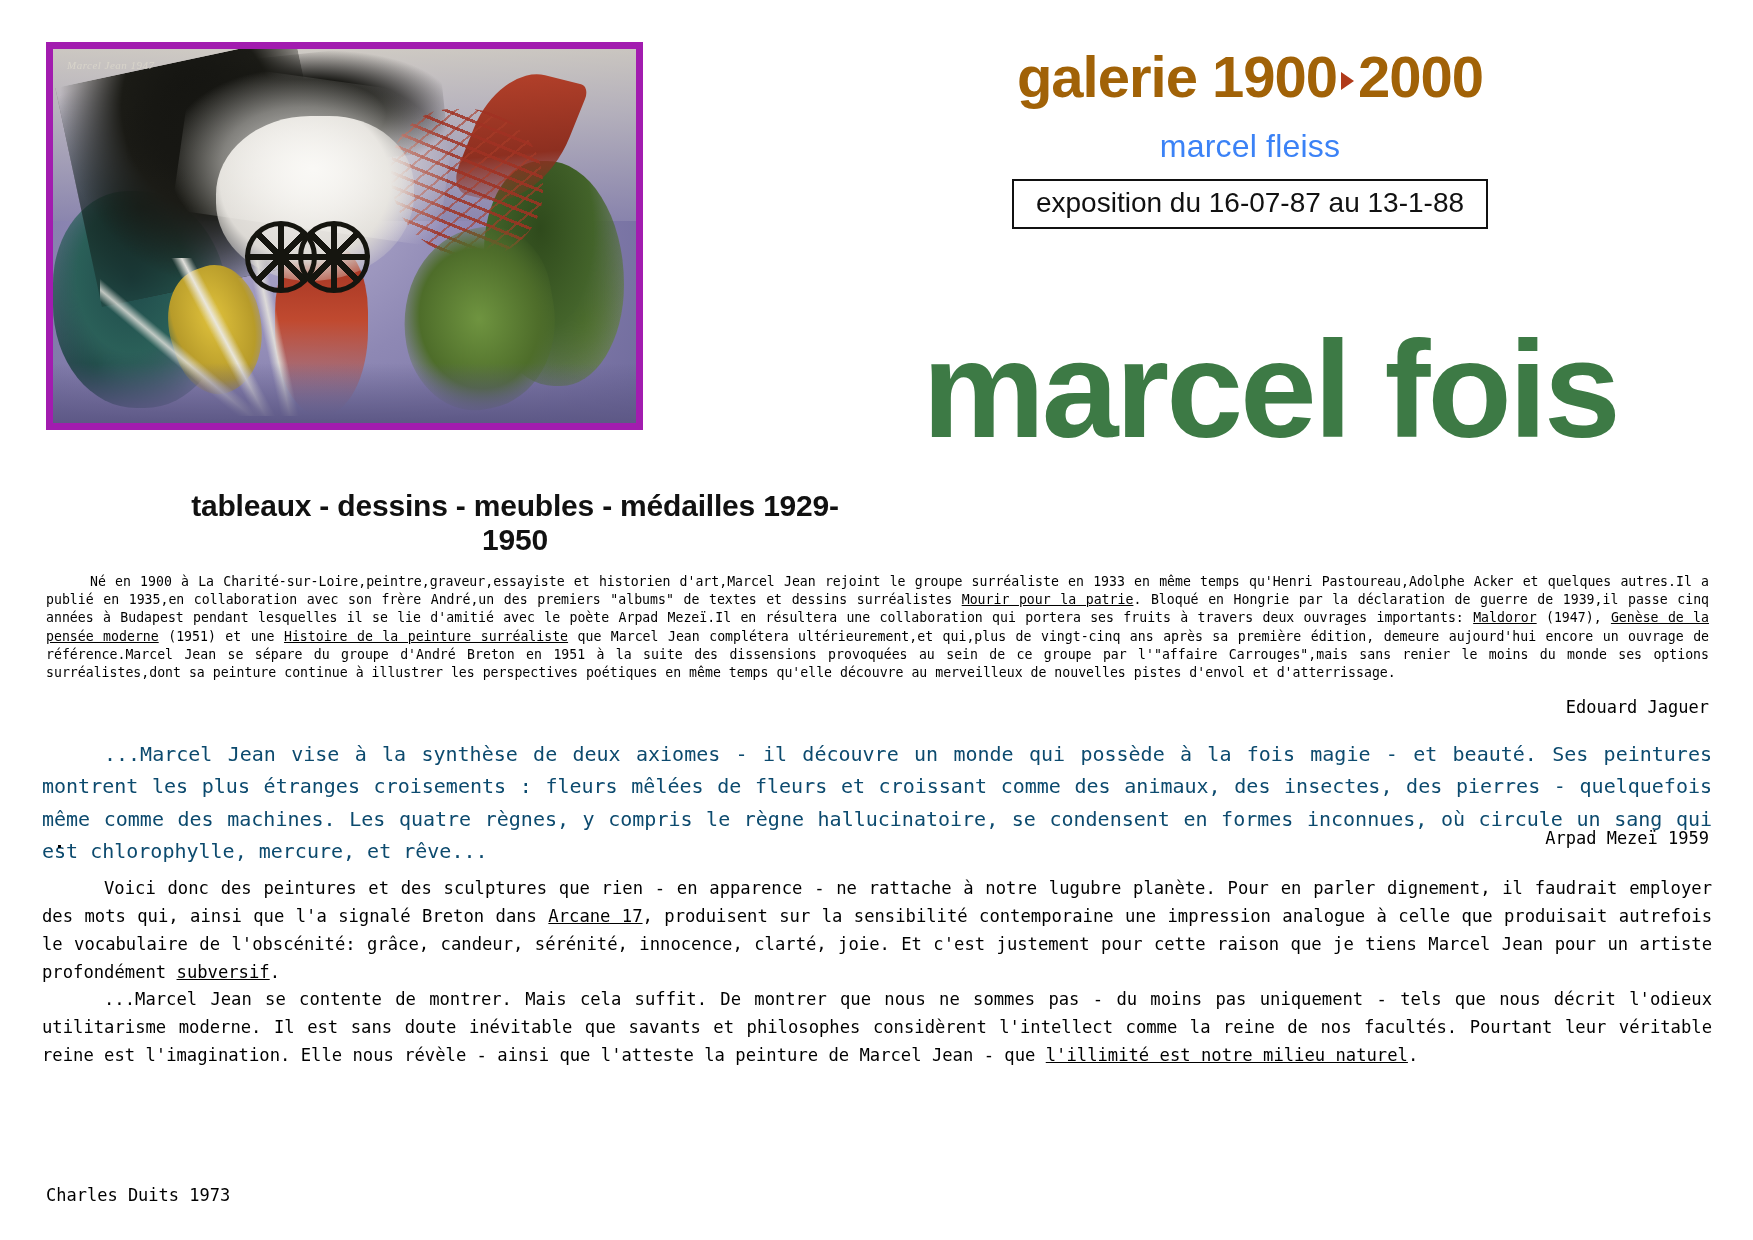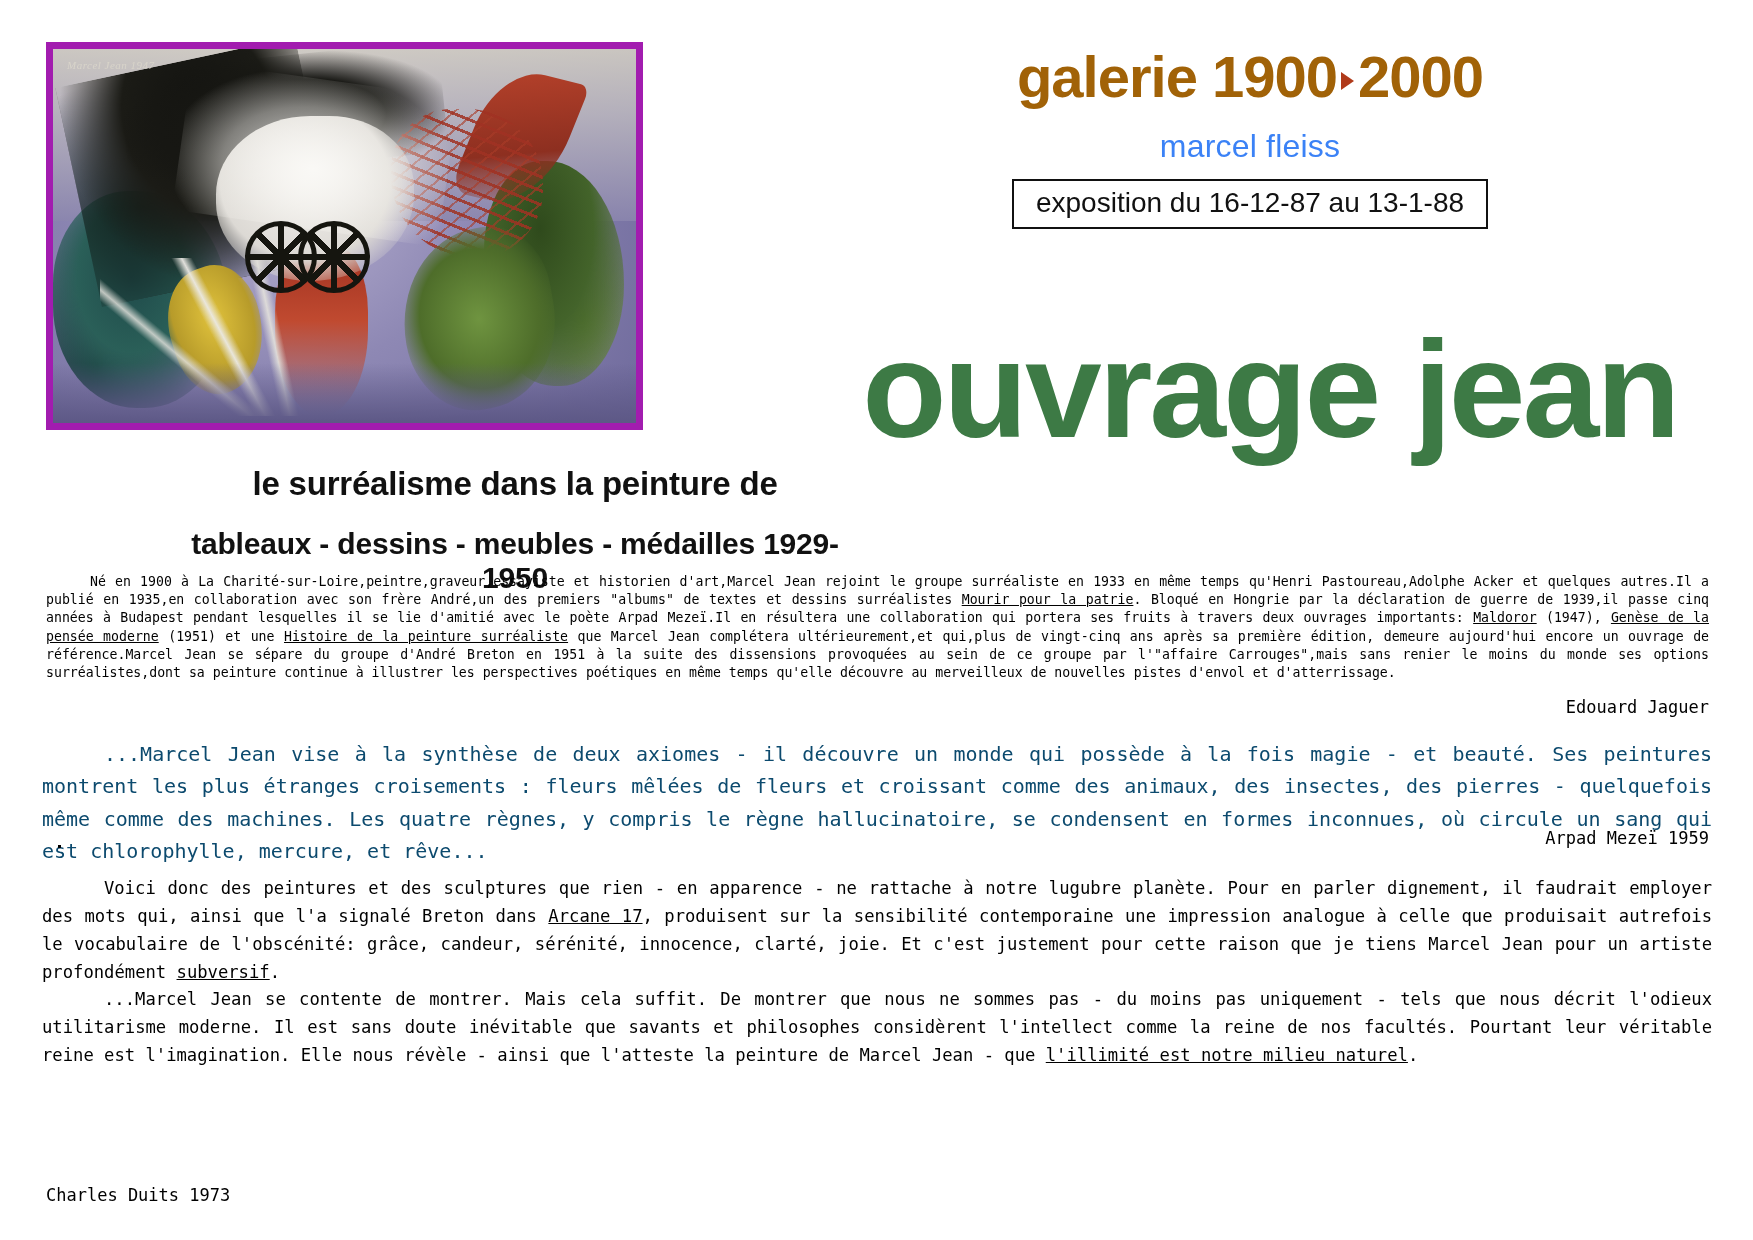--- a/index.html
+++ b/index.html
@@ -343,27 +343,26 @@
     <div class="art-layer" id="art-signature">Marcel Jean
 1947</div>
   </div>
 </div>
 
 <div id="gallery-header">
   <div id="gallery-name">
     <span>galerie 1900</span><span class="sep"></span><span>2000</span>
   </div>
   <div id="gallery-owner">marcel fleiss</div>
-  <div id="exhibition-dates-box">exposition du 16-12-87 au 13-1-88</div>
-</div>
-
-<div id="artist-name">ouvrage jean</div>
+  <div id="exhibition-dates-box">exposition du 16-07-87 au 13-1-88</div>
+</div>
+
+<div id="artist-name">marcel fois</div>
 
 <div id="exhibition-titles">
-  <div id="exhibition-subtitle">le surréalisme dans la peinture de</div>
   <div id="exhibition-works">tableaux - dessins - meubles - médailles 1929-1950</div>
 </div>
 
 <div id="bio-block">
   <span class="indent"></span><span>Né en 1900 à La Charité-sur-Loire,peintre,graveur,essayiste et historien d'art,Marcel Jean rejoint le groupe surréaliste en 1933 en même temps qu'Henri Pastoureau,Adolphe Acker et</span>
   <span>quelques autres.Il a publié en 1935,en collaboration avec son frère André,un des premiers "albums" de textes et dessins surréalistes </span><span class="u">Mourir pour la patrie</span><span>. Bloqué en Hongrie par la</span>
   <span>déclaration de guerre de 1939,il passe cinq années à Budapest pendant lesquelles il se lie d'amitié avec le poète Arpad Mezeï.Il en résultera une collaboration qui portera ses fruits à</span>
   <span>travers deux ouvrages importants: </span><span class="u">Maldoror</span><span> (1947), </span><span class="u">Genèse de la pensée moderne</span><span> (1951) et une </span><span class="u">Histoire de la peinture surréaliste</span><span> que Marcel Jean complétera ultérieurement,et qui,plus de</span>
   <span>vingt-cinq ans après sa première édition, demeure aujourd'hui encore un ouvrage de référence.Marcel Jean se sépare du groupe d'André Breton en 1951 à la suite des dissensions provoquées</span>
   <span>au sein de ce groupe par l'"affaire Carrouges",mais sans renier le moins du monde ses options surréalistes,dont sa peinture continue à illustrer les perspectives poétiques en même temps</span>

